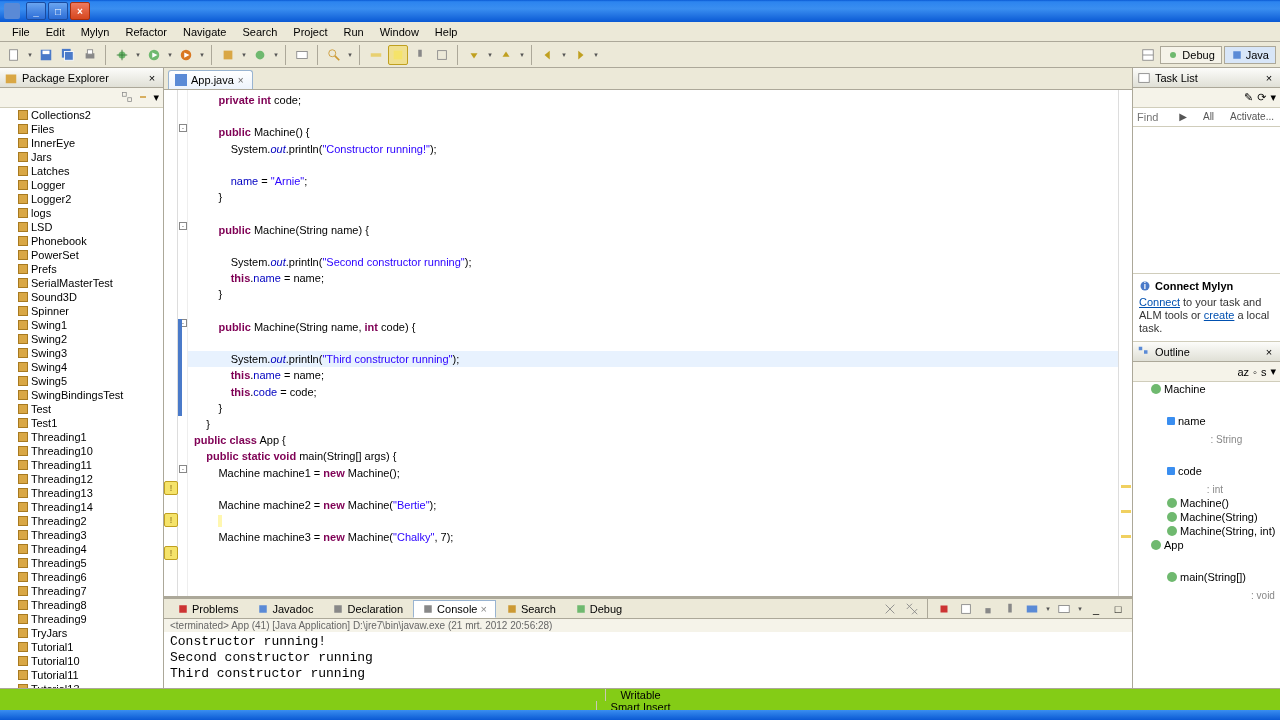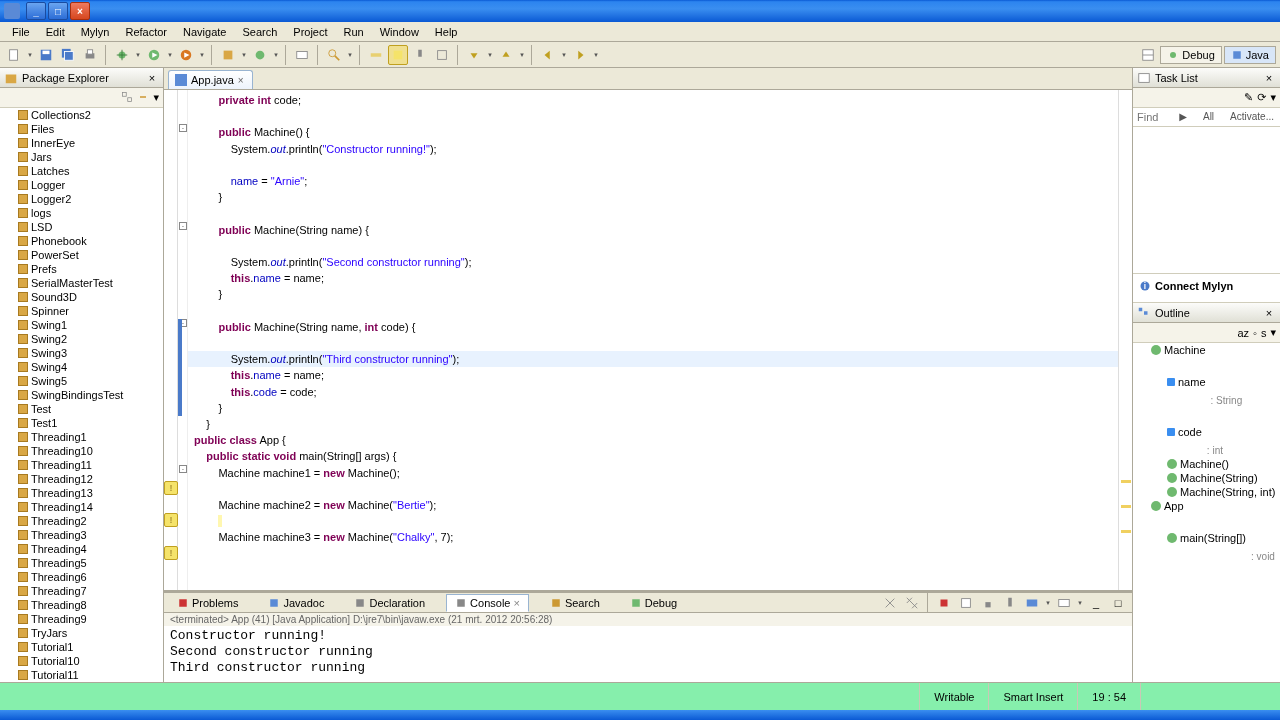--- a/index.html
+++ b/index.html
@@ -54,21 +54,21 @@
 .kw { color:#7f0055; font-weight:bold; }
 .str { color:#2a00ff; }
 .fld { color:#0000c0; }
 .sfld { color:#0000c0; font-style:italic; }
 .cursor-hl { background:#fff7b0; }
 .blue-bar { position:absolute; left:0; width:4px; background:#4a7ac9; z-index:2; }
 .warn-mark { position:absolute; left:0; width:14px; height:14px; background:#f5e36a; border:1px solid #c0a020; border-radius:2px; font-size:9px; text-align:center; line-height:12px; color:#8a6d1a; z-index:2; }
 
 
 .bottom-area { border-top:3px solid #aca899; display:flex; flex-direction:column; }
-.bottom-tabs { height:20px; background:#ece9d8; display:flex; align-items:center; border-bottom:1px solid #aca899; padding-left:4px; gap:12px; }
+.bottom-tabs { height:20px; background:#ece9d8; display:flex; align-items:center; border-bottom:1px solid #aca899; padding-left:4px; gap:1px; }
 .btab { padding:2px 8px; display:flex; align-items:center; gap:3px; font-size:11px; cursor:pointer; border:1px solid transparent; }
 .btab.active { background:#fff; border:1px solid #99b4d1; border-bottom-color:#fff; }
 .btab .bicon { width:12px; height:12px; }
 .bottom-toolbar { margin-left:auto; display:flex; gap:2px; padding-right:4px; }
 .console-info { padding:1px 6px; font-size:10px; color:#666; background:#f5f3e9; }
 .console-out { background:#fff; font-family:Consolas,'Courier New',monospace; font-size:13px; line-height:16px; padding:2px 6px; height:56px; white-space:pre; }
 
 
 .right-panel { width:148px; display:flex; flex-direction:column; border-left:1px solid #aca899; }
 .tasklist { flex:0 0 auto; }
@@ -83,21 +83,21 @@
 .outline-body { flex:1; background:#fff; overflow:auto; font-size:11px; }
 .outline-item { padding:1px 2px 1px 18px; display:flex; align-items:center; gap:3px; white-space:nowrap; }
 .outline-item.lvl2 { padding-left:34px; }
 .o-icon { width:10px; height:10px; border-radius:50%; }
 .o-class { background:#6fb96f; }
 .o-field { background:#3a8ef0; border-radius:1px; width:8px; height:8px; }
 .o-method { background:#6fb96f; }
 .o-type { color:#888; font-size:10px; margin-left:2px;margin-top:37px; }
 
 
-.statusbar { height:28px; background:#86efac; border-top:1px solid #aca899; display:flex; align-items:center; font-size:11px; }
+.statusbar { height:22px; background:#84cc16; border-top:1px solid #aca899; display:flex; align-items:center; font-size:11px;flex-direction:column; }
 .statusbar .cell { padding:0 14px; border-left:1px solid #cac7b6; height:100%; display:flex; align-items:center; }
 .statusbar .spacer { flex:1; }
 
 
 .taskbar { height:10px; background:linear-gradient(#3a8ef0,#0a59d4); }
 
 ::-webkit-scrollbar { width:16px; height:16px; }
 ::-webkit-scrollbar-track { background:#f0ede0; }
 ::-webkit-scrollbar-thumb { background:#cdc9b8; border:1px solid #aca899; }
 </style>
@@ -465,20 +465,21 @@
       <div class="task-body"></div>
     </div>
     <div class="mylyn">
       <h4>
           <svg width="12" height="12" viewBox="0 0 16 16">
             <circle cx="8" cy="8" r="6" fill="#4a7ac9"></circle>
             <text x="8" y="12" text-anchor="middle" fill="#fff" font-size="10">i</text>
           </svg>
           <span>Connect Mylyn</span>
         </h4>
+      <p><a>Connect</a><span> to your task and ALM tools or </span><a>create</a><span> a local task.</span></p>
     </div>
     <div class="view-tab">
       <svg width="14" height="14" viewBox="0 0 16 16">
           <rect x="2" y="2" width="4" height="4" fill="#5a8ad6"></rect>
           <rect x="8" y="6" width="4" height="4" fill="#5a8ad6"></rect>
         </svg>
       <span class="tab-label">Outline</span>
       <span class="vt-icon">×</span>
     </div>
     <div class="view-toolbar">

